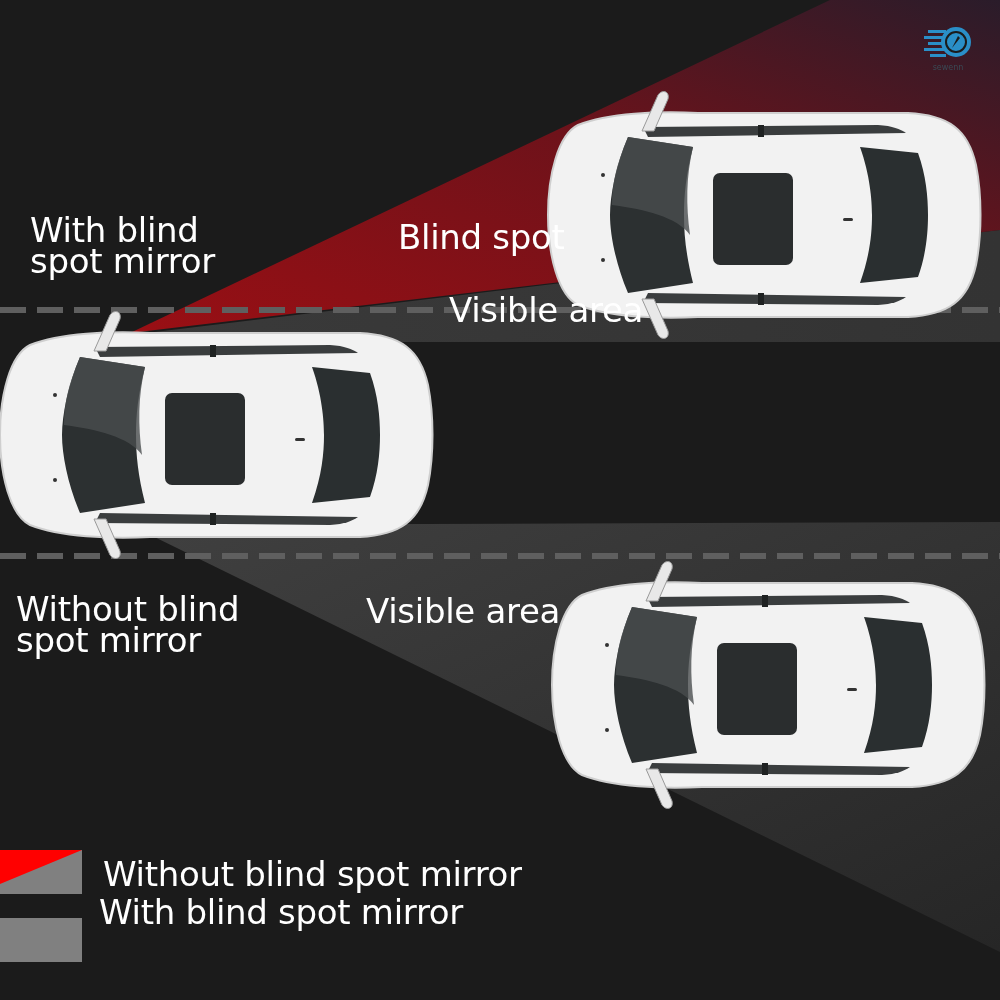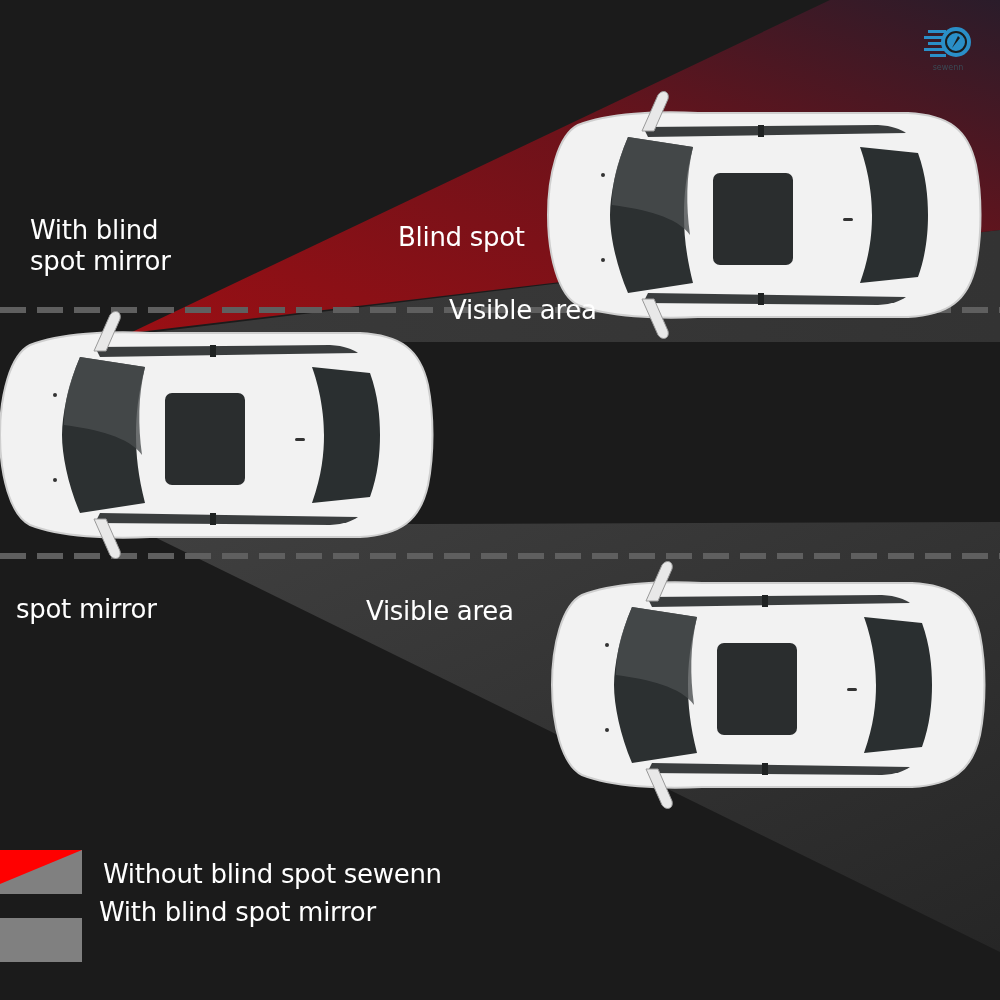--- a/index.html
+++ b/index.html
@@ -1,19 +1,19 @@
 <!DOCTYPE html>
 <html><head>
 <meta charset="utf-8">
 <style>
   html, body { margin:0; padding:0; }
   body { width:1000px; height:1000px; background:#1b1b1b; position:relative; overflow:hidden;
          font-family:"DejaVu Sans", "Liberation Sans", sans-serif; }
   #scene { position:absolute; left:0; top:0; width:1000px; height:1000px; }
-  .lbl { position:absolute; color:#ffffff; font-size:26px; line-height:31px; white-space:nowrap; letter-spacing:-0.3px; }
+  .lbl { position:absolute; color:#ffffff; font-size:34px; line-height:31px; white-space:nowrap; letter-spacing:-0.3px; }
   .logo { position:absolute; left:918px; top:22px; width:60px; height:55px;text-decoration:underline; }
 </style>
 </head>
 <body>
 
 <svg id="scene" viewBox="0 0 1000 1000">
   <defs>
     <linearGradient id="redGrad" x1="0" y1="1" x2="1" y2="0">
       <stop offset="0" stop-color="#9a0f14"></stop>
       <stop offset="0.55" stop-color="#6e121a"></stop>
@@ -75,25 +75,26 @@
   <rect x="0" y="918" width="82" height="44" fill="#808080"></rect>
 </svg>
 
 <div class="lbl" style="left:30px; top:215px;">
   <div>With blind</div>
   <div>spot mirror</div>
 </div>
 <div class="lbl" style="left:378px; top:222px;margin-left:20px;">Blind spot</div>
 <div class="lbl" style="left:449px; top:295px;">Visible area</div>
 <div class="lbl" style="left:16px; top:594px;">
+  <div>Without blind</div>
   <div>spot mirror</div>
 </div>
 <div class="lbl" style="left:366px; top:596px;">Visible area</div>
 
-<div class="lbl" style="left:103px; top:859px;">Without blind spot sewenn</div>
+<div class="lbl" style="left:103px; top:859px;">Without blind spot mirror</div>
 <div class="lbl" style="left:99px; top:897px;">With blind spot mirror</div>
 
 <div class="logo">
   <svg width="60" height="55" viewBox="0 0 60 55">
     <circle cx="38" cy="20" r="15" fill="#2a8fc8"></circle>
     <circle cx="38" cy="20" r="10" fill="none" stroke="#1b1b1b" stroke-width="2"></circle>
     <path d="M34,26 L40,14 L42,16 Z" fill="#1b1b1b"></path>
     <rect x="10" y="8" width="18" height="3" fill="#2a8fc8"></rect>
     <rect x="6" y="14" width="20" height="3" fill="#2a8fc8"></rect>
     <rect x="10" y="20" width="16" height="3" fill="#2a8fc8"></rect>

